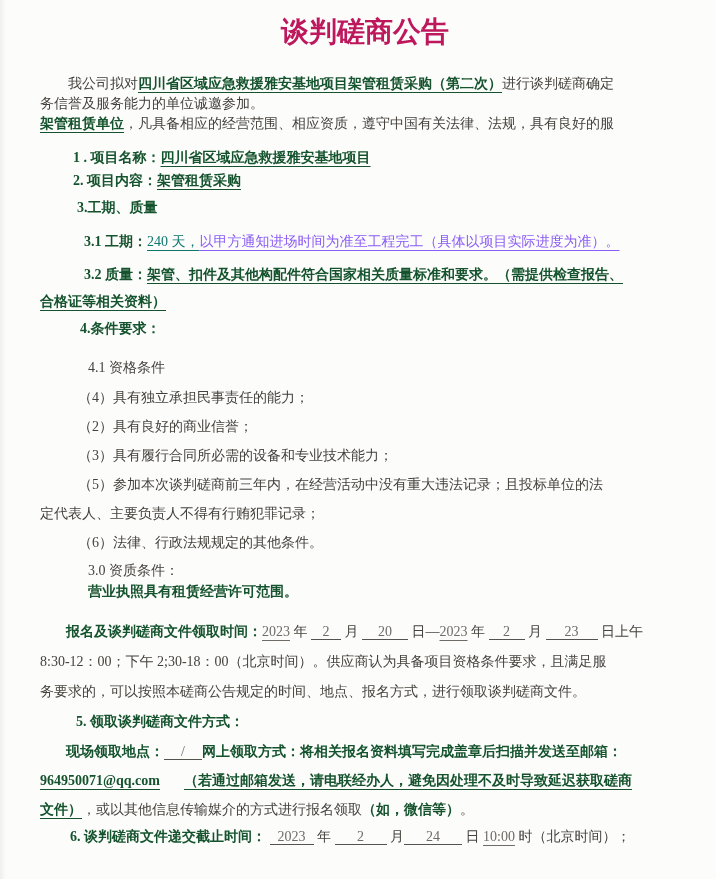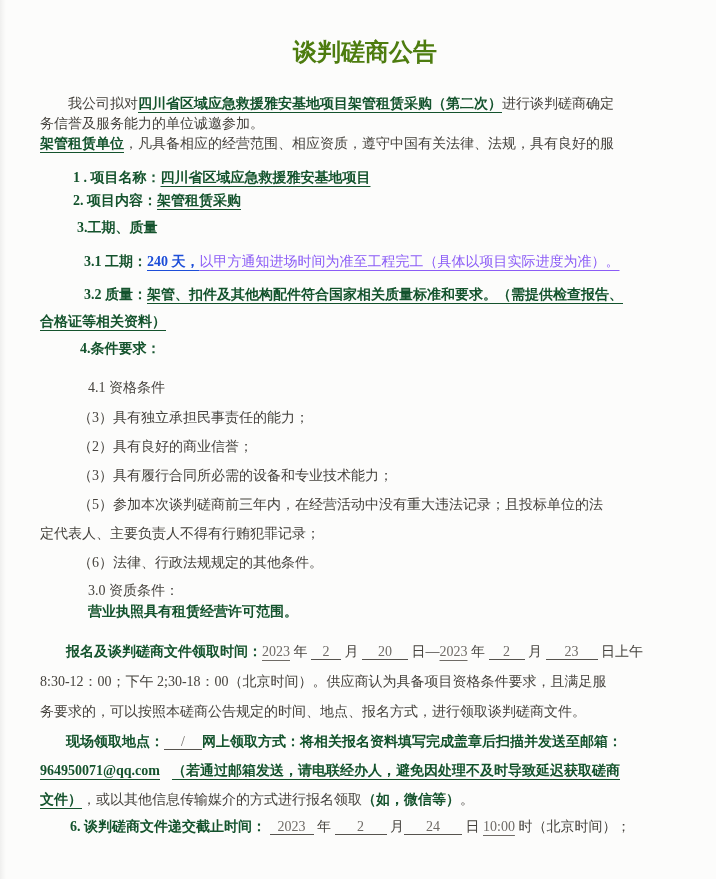--- a/index.html
+++ b/index.html
@@ -13,49 +13,49 @@
     content:"";position:absolute;left:0;top:0;bottom:0;width:6px;
     background:linear-gradient(to right,rgba(0,0,0,0.05),rgba(0,0,0,0));
     pointer-events:none;
   }
   #doc{padding:12px 26px 0 40px;}
   .ln{white-space:nowrap;}
   .b{font-weight:bold;color:#14532d;}
   .u{text-decoration:underline;text-underline-offset:4px;text-decoration-thickness:1px;}
   .gray{color:#6f6b66;}
   .faded{color:#8b5cf6;}
-  .dark{color:#1d4ed8;font-weight:bold;}
+  .dark{color:#0f766e;}
   .blank{
     display:inline-block;border-bottom:1px solid #56534e;text-align:center;
     line-height:15px;color:#6f6b66;vertical-align:baseline;
   }
   .w30{min-width:30px;} .w36{min-width:36px;} .w38{min-width:38px;}
   .w44{min-width:44px;} .w46{min-width:46px;} .w52{min-width:52px;}
   .w58{min-width:58px;}
-  .title{font-size:24px;line-height:40px;text-align:center;font-weight:bold;color:#4d7c0f;margin-top:20px;}
+  .title{font-size:28px;line-height:40px;text-align:center;font-weight:bold;color:#be185d;}
   .intro{margin-top:22px;line-height:20px;}
   .ind28{padding-left:28px;}
   .items{margin-top:12px;line-height:23px;padding-left:33px;}
   .h3{margin-top:5px;padding-left:37px;line-height:22px;}
   .s31{margin-top:11px;padding-left:44px;line-height:23px;}
   .s32{margin-top:8px;line-height:27px;}
   .s32 .l1{padding-left:44px;}
   .h4{margin-top:3px;padding-left:40px;line-height:22px;}
   .h41{margin-top:17px;padding-left:48px;line-height:22px;}
   .conds{margin-top:4px;}
   .cond{line-height:29px;padding-left:38px;}
   .cond .wrap{padding-left:0;}
   .h42{margin-top:3px;padding-left:48px;line-height:21px;}
   .license{padding-left:48px;line-height:21px;}
   .signup{margin-top:15px;line-height:30px;}
   .signup .l1{padding-left:26px;}
   .h5{padding-left:36px;line-height:30px;}
   .pickup{line-height:29px;}
   .pickup .l1{padding-left:26px;}
-  .note-gap{margin-left:12px;}
+  .note-gap{margin-left:24px;}
   .h6{padding-left:30px;line-height:25px;}
 </style>
 </head>
 <body>
 
 <div id="doc">
 
   <div class="title">谈判磋商公告</div>
 
   <div class="intro">
@@ -76,39 +76,40 @@
   <div class="s32">
     <div class="ln l1"><span class="b">3.2 质量：</span><span class="b u">架管、扣件及其他构配件符合国家相关质量标准和要求。（需提供检查报告、</span></div>
     <div class="ln"><span class="b u">合格证等相关资料）</span></div>
   </div>
 
   <div class="h4 ln"><span class="b">4.条件要求：</span></div>
 
   <div class="h41 ln"><span>4.1 资格条件</span></div>
 
   <div class="conds">
-    <div class="cond ln"><span>（3）具有独立承担民事责任的能力；</span></div>
+    <div class="cond ln"><span>（4）具有独立承担民事责任的能力；</span></div>
     <div class="cond ln"><span>（2）具有良好的商业信誉；</span></div>
     <div class="cond ln"><span>（3）具有履行合同所必需的设备和专业技术能力；</span></div>
     <div class="cond">
       <div class="ln"><span>（5）参加本次谈判磋商前三年内，在经营活动中没有重大违法记录；且投标单位的法</span></div>
       <div class="ln wrap" style="margin-left:-38px;"><span>定代表人、主要负责人不得有行贿犯罪记录；</span></div>
     </div>
     <div class="cond ln"><span>（6）法律、行政法规规定的其他条件。</span></div>
   </div>
 
   <div class="h42 ln"><span>3.0 资质条件：</span></div>
   <div class="license ln"><span class="b">营业执照具有租赁经营许可范围。</span></div>
 
   <div class="signup">
     <div class="ln l1"><span class="b">报名及谈判磋商文件领取时间：</span><span class="u gray">2023</span><span> 年 </span><span class="blank w30">2</span><span> 月 </span><span class="blank w46">20</span><span> 日—</span><span class="u gray">2023</span><span> 年 </span><span class="blank w36">2</span><span> 月 </span><span class="blank w52">23</span><span> 日上午</span></div>
     <div class="ln"><span>8:30-12：00；下午 2;30-18：00（北京时间）。供应商认为具备项目资格条件要求，且满足服</span></div>
     <div class="ln"><span>务要求的，可以按照本磋商公告规定的时间、地点、报名方式，进行领取谈判磋商文件。</span></div>
   </div>
 
+  <div class="h5 ln"><span class="b">5. 领取谈判磋商文件方式：</span></div>
 
   <div class="pickup">
     <div class="ln l1"><span class="b">现场领取地点：</span><span class="blank w38">/</span><span class="b">网上领取方式：</span><span class="b">将相关报名资料填写完成盖章后扫描并发送至邮箱：</span></div>
     <div class="ln"><span class="b u">964950071@qq.com</span><span class="b u note-gap">（若通过邮箱发送，请电联经办人，避免因处理不及时导致延迟获取磋商</span></div>
     <div class="ln"><span class="b u">文件）</span><span>，或以其他信息传输媒介的方式进行报名领取</span><span class="b">（如，微信等）</span><span>。</span></div>
   </div>
 
   <div class="h6 ln"><span class="b">6. 谈判磋商文件递交截止时间：</span><span> </span><span class="blank w44">2023</span><span> 年 </span><span class="blank w52">2</span><span> 月</span><span class="blank w58">24</span><span> 日 </span><span class="u gray">10:00</span><span> 时（北京时间）；</span></div>
 
 </div>

